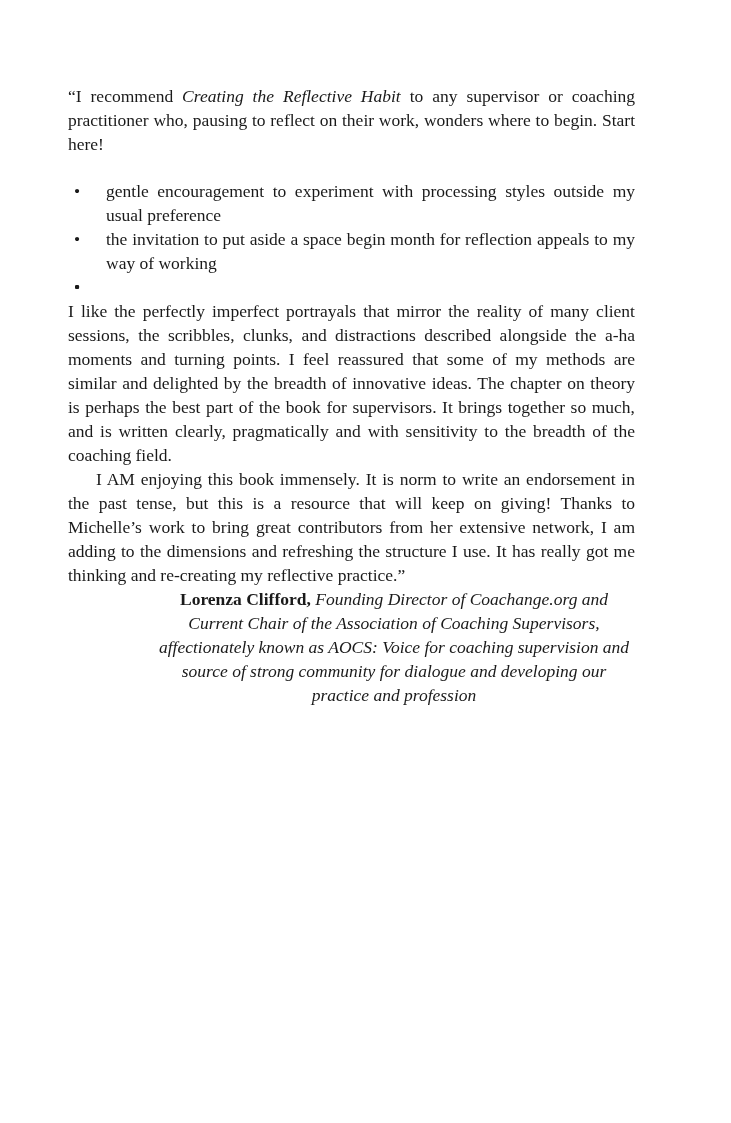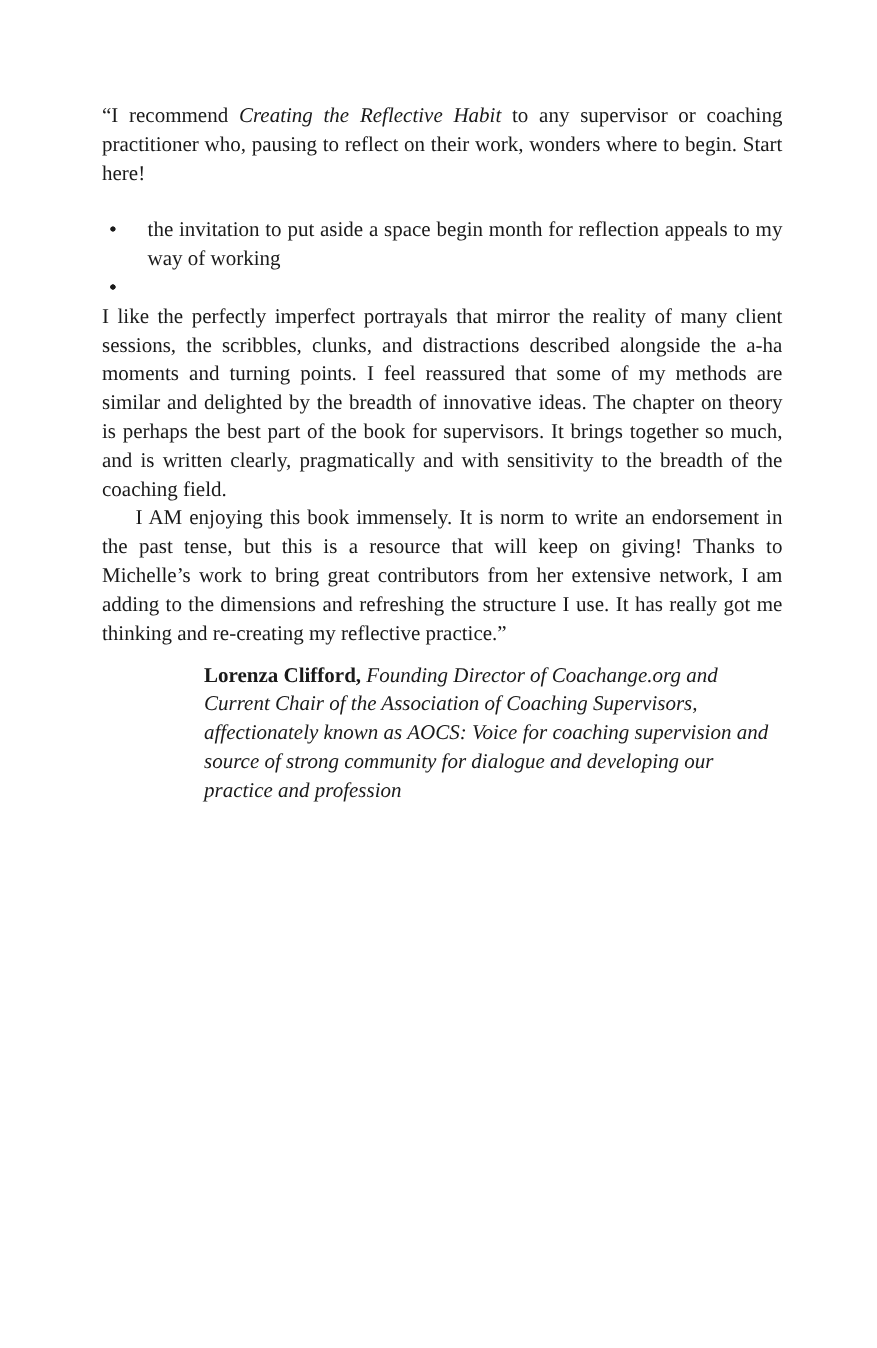--- a/index.html
+++ b/index.html
@@ -11,21 +11,21 @@
     position: relative;
     width: 731px;
     height: 1123px;
     background: #ffffff;
     overflow: hidden;
     font-family: "Liberation Serif", serif;
     color: #1a1a1a;
   }
   .text-block {
     position: absolute;
-    left: 85px;
+    left: 68px;
     top: 84px;
     width: 567px;
     font-size: 17.5px;
     line-height: 24px;
   }
   p {
     margin: 0;
     text-align: justify;
   }
   .indent {
@@ -43,41 +43,41 @@
     position: relative;
     padding-left: 38px;
     text-align: justify;
   }
   ul.bullet-list li .bullet-marker {
     position: absolute;
     left: 6px;
     top: 0;
   }
   .attribution {
-    margin-top: 11px;
+    margin-top: 0;
     padding-left: 85px;
-    text-align: left;
+    text-align: center;
     font-style: italic;
   }
   .attribution .attr-name {
     font-style: normal;
     font-weight: bold;
   }
 </style>
 </head>
 <body>
 
 <div class="page">
   <div class="text-block">
 
     <p><span>“I recommend </span><em class="book-title">Creating the Reflective Habit</em><span> to any supervisor or coaching practitioner who, pausing to reflect on their work, wonders where to begin. Start here!</span></p>
 
 
     <ul class="bullet-list">
-      <li><span class="bullet-marker">•</span></li>
+      <li><span class="bullet-marker">•</span><span>gentle encouragement to experiment with processing styles outside my usual preference</span></li>
       <li><span class="bullet-marker">•</span><span>the invitation to put aside a space begin month for reflection appeals to my way of working</span></li>
       <li><span class="bullet-marker">•</span></li>
       <li><span class="bullet-marker">•</span></li>
       <li><span class="bullet-marker">•</span></li>
     </ul>
 
     <p>I like the perfectly imperfect portrayals that mirror the reality of many client sessions, the scribbles, clunks, and distractions described alongside the a-ha moments and turning points. I feel reassured that some of my methods are similar and delighted by the breadth of innovative ideas. The chapter on theory is perhaps the best part of the book for supervisors. It brings together so much, and is written clearly, pragmatically and with sensitivity to the breadth of the coaching field.</p>
 
     <p class="indent">I AM enjoying this book immensely. It is norm to write an endorsement in the past tense, but this is a resource that will keep on giving! Thanks to Michelle’s work to bring great contributors from her extensive network, I am adding to the dimensions and refreshing the structure I use. It has really got me thinking and re-creating my reflective practice.”</p>
 

